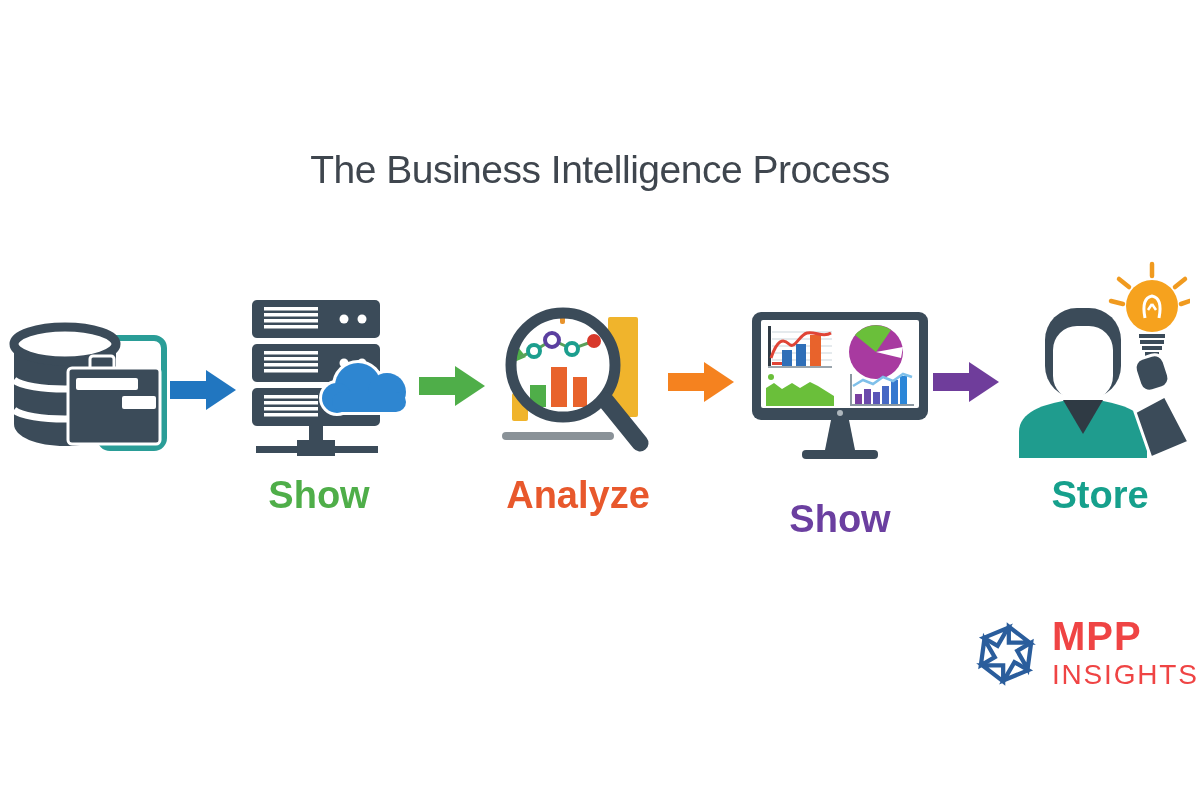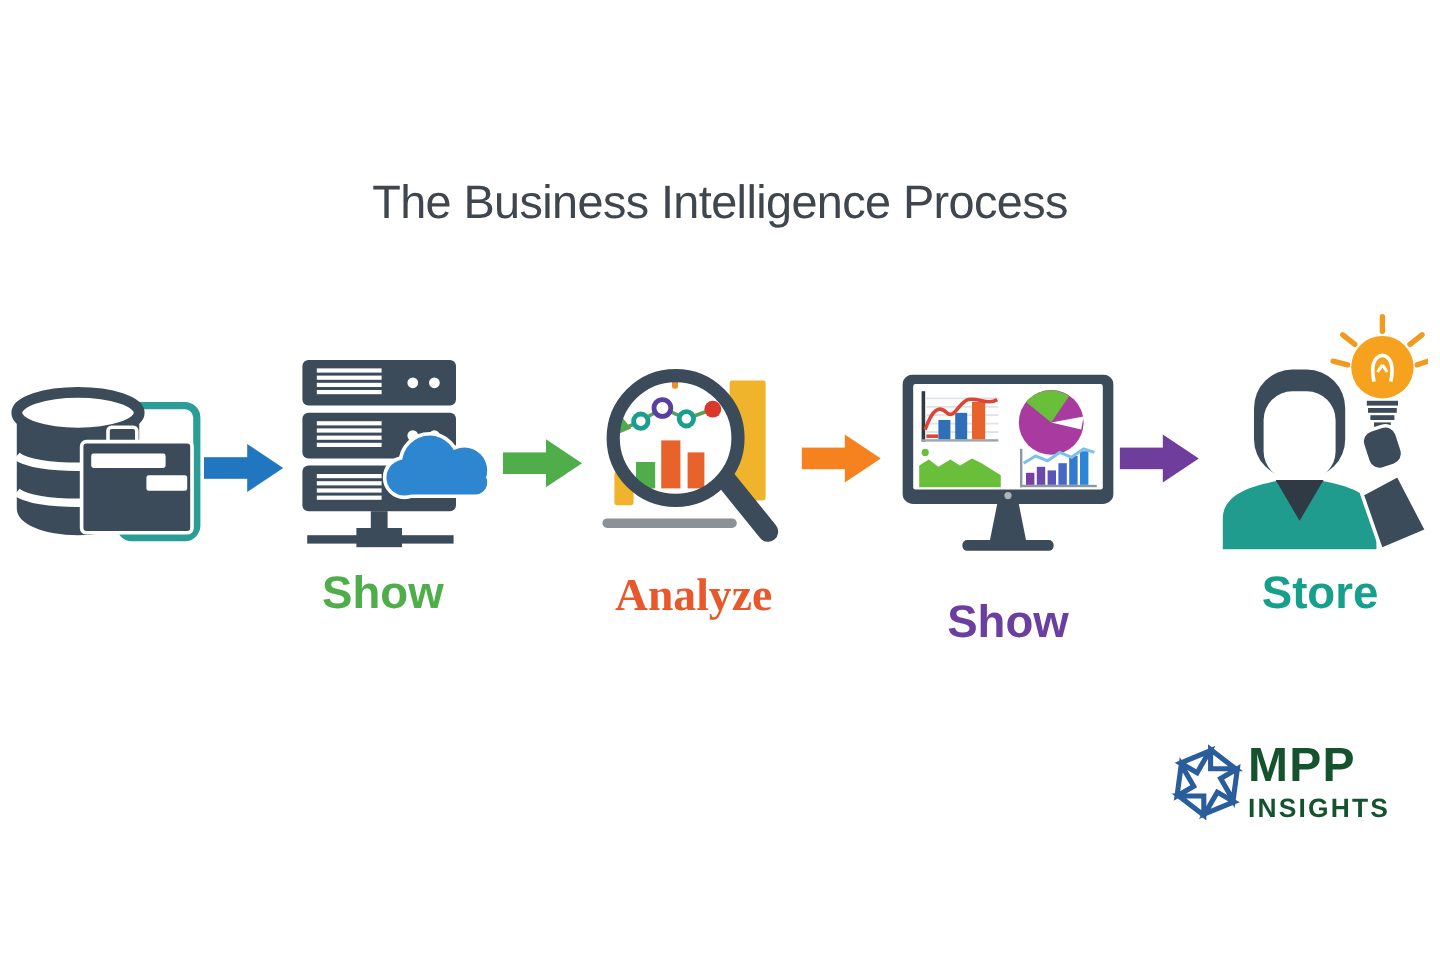--- a/index.html
+++ b/index.html
@@ -10,39 +10,39 @@
   .title {
     position:absolute; left:0; right:0; top:148px; text-align:center;
     font-size:39px; font-weight:400; color:#3f464e; letter-spacing:-0.5px;
   }
   .stage-label {
     position:absolute; top:474px; transform:translateX(-50%);
     font-size:38px; font-weight:700; white-space:nowrap;
   }
   .lbl-collect { left:85px; }
   .lbl-store   { left:319px; }
-  .lbl-analyze { left:578px;font-family:Liberation Serif, serif; }
+  .lbl-analyze { left:578px; }
   .lbl-show    { left:840px;margin-top:24px; }
   .lbl-decide  { left:1100px; }
   .icon { position:absolute; }
   .icon-collect { left:8px;    top:320px; }
   .icon-store   { left:240px;  top:300px; }
   .icon-analyze { left:490px;  top:295px; }
   .icon-show    { left:752px;  top:312px; }
   .icon-decide  { left:1005px; top:260px; }
   .arrow { position:absolute; }
   .arrow-1 { left:170px; top:366px; }
   .arrow-2 { left:419px; top:362px; }
   .arrow-3 { left:668px; top:358px; }
   .arrow-4 { left:933px; top:358px; }
   .logo { position:absolute; left:972px; top:616px; display:flex; align-items:center; }
   .logo-knot { width:68px; height:72px; }
-  .logo-text { color:#14532d; }
+  .logo-text { margin-left:12px; color:#ef4444; }
   .logo-name { font-size:40px; font-weight:800; letter-spacing:1px; line-height:1; }
-  .logo-subtitle { font-size:22px; font-weight:700; letter-spacing:1.8px; margin-top:3px; }
+  .logo-subtitle { font-size:28px; font-weight:400; letter-spacing:1.8px; margin-top:3px; }
 </style>
 </head>
 <body>
 
 <div class="canvas">
 
   <div class="title">The Business Intelligence Process</div>
 
   <svg class="icon icon-collect" width="162" height="132" viewBox="0 0 162 132">
     <rect x="92" y="18" width="64" height="110" rx="10" fill="none" stroke="#2a9d97" stroke-width="6"></rect>

